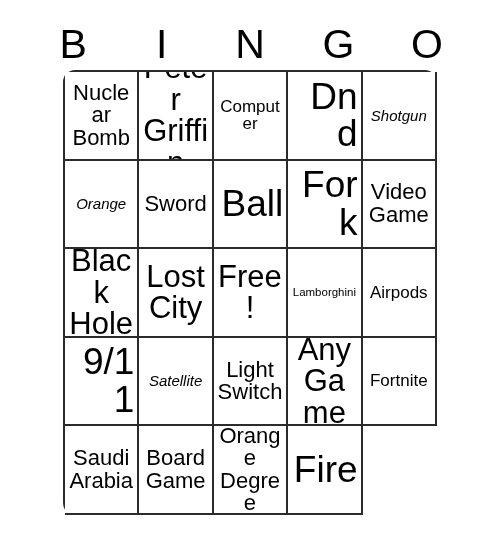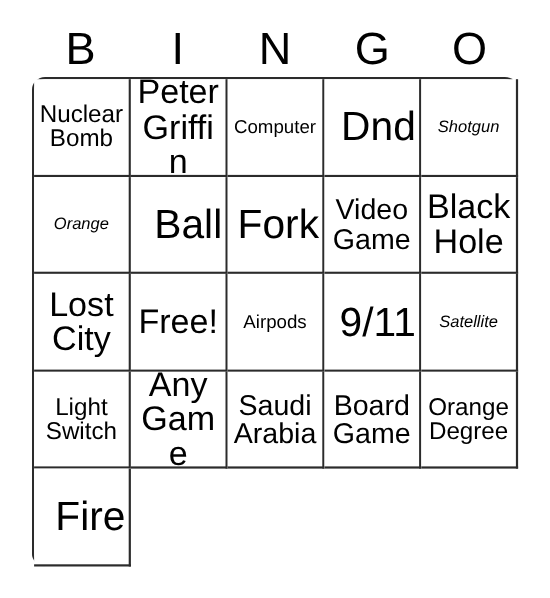--- a/index.html
+++ b/index.html
@@ -38,21 +38,21 @@
     text-align: center;
     font-size: 41px;
     line-height: 1;
     font-weight: 400;
     letter-spacing: 0px;
     color: #000000;
     user-select: none;
   }
   
   .grid {
-    width: 442px;
+    width: 374px;
     height: 445px;
     display: grid;
     grid-template-columns: repeat(5, 1fr);
     grid-template-rows: repeat(5, 1fr);
     border-top: 2px solid #2b2b2b;
     border-left: 2px solid #2b2b2b;
     background: #ffffff;
     border-radius: 12px;
   }
   .cell {
@@ -72,21 +72,21 @@
     line-height: 1.02;
     font-weight: 400;
     color: #000000;
     word-break: normal;
     overflow-wrap: break-word;
     hyphens: none;
   }
   
   .fs-xxl .cell-text { font-size: 37px; text-align: right; }
   .fs-xl  .cell-text { font-size: 31px; }
-  .fs-lg  .cell-text { font-size: 26px; }
+  .fs-lg  .cell-text { font-size: 22px; }
   .fs-md  .cell-text { font-size: 22px; }
   .fs-sm  .cell-text { font-size: 17px; }
   .fs-xs  .cell-text { font-size: 15px; font-style: italic; }
   .fs-xxs .cell-text { font-size: 11.5px; }
 </style>
 </head>
 <body>
 
 <div class="card">
 
@@ -112,56 +112,65 @@
     <div class="cell fs-xxl">
         <span class="cell-text">Dnd</span>
       </div>
     <div class="cell fs-xs">
         <span class="cell-text">Shotgun</span>
       </div>
 
     <div class="cell fs-xs">
         <span class="cell-text">Orange</span>
       </div>
+    <div class="cell fs-md">
+        <span class="cell-text">Sword</span>
+      </div>
     <div class="cell fs-xxl">
         <span class="cell-text">Ball</span>
       </div>
     <div class="cell fs-xxl">
         <span class="cell-text">Fork</span>
       </div>
     <div class="cell fs-lg">
         <span class="cell-text">Video Game</span>
       </div>
 
     <div class="cell fs-xl">
         <span class="cell-text">Black Hole</span>
       </div>
     <div class="cell fs-xl">
         <span class="cell-text">Lost City</span>
       </div>
     <div class="cell fs-xl">
         <span class="cell-text">Free!</span>
       </div>
+    <div class="cell fs-xxs">
+        <span class="cell-text">Lamborghini</span>
+      </div>
     <div class="cell fs-sm">
         <span class="cell-text">Airpods</span>
       </div>
 
     <div class="cell fs-xxl">
         <span class="cell-text">9/11</span>
       </div>
     <div class="cell fs-xs">
         <span class="cell-text">Satellite</span>
       </div>
     <div class="cell fs-md">
         <span class="cell-text">Light Switch</span>
       </div>
     <div class="cell fs-xl">
         <span class="cell-text">Any Game</span>
       </div>
 
+    <div class="cell fs-sm">
+        <span class="cell-text">Fortnite</span>
+      </div>
     <div class="cell fs-lg">
         <span class="cell-text">Saudi Arabia</span>
       </div>
     <div class="cell fs-lg">
         <span class="cell-text">Board Game</span>
       </div>
     <div class="cell fs-md">
         <span class="cell-text">Orange Degree</span>
       </div>
     <div class="cell fs-xxl">

